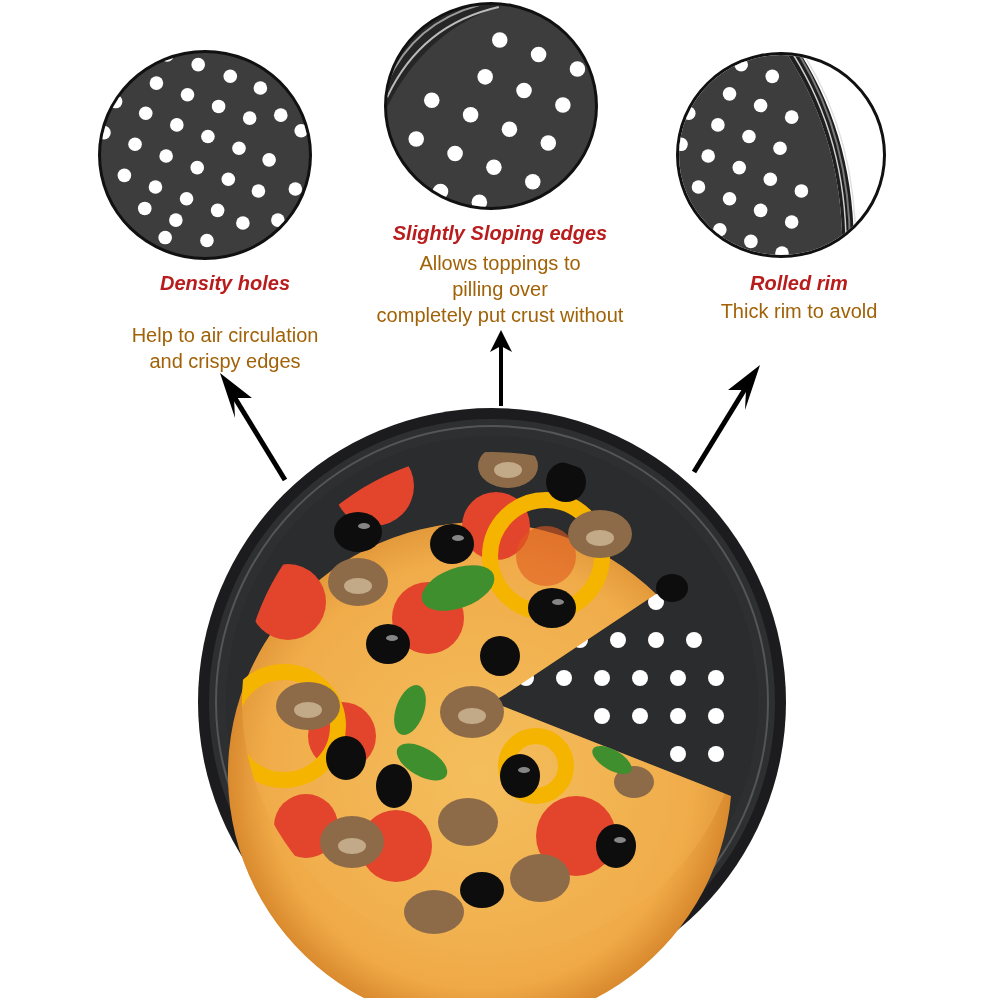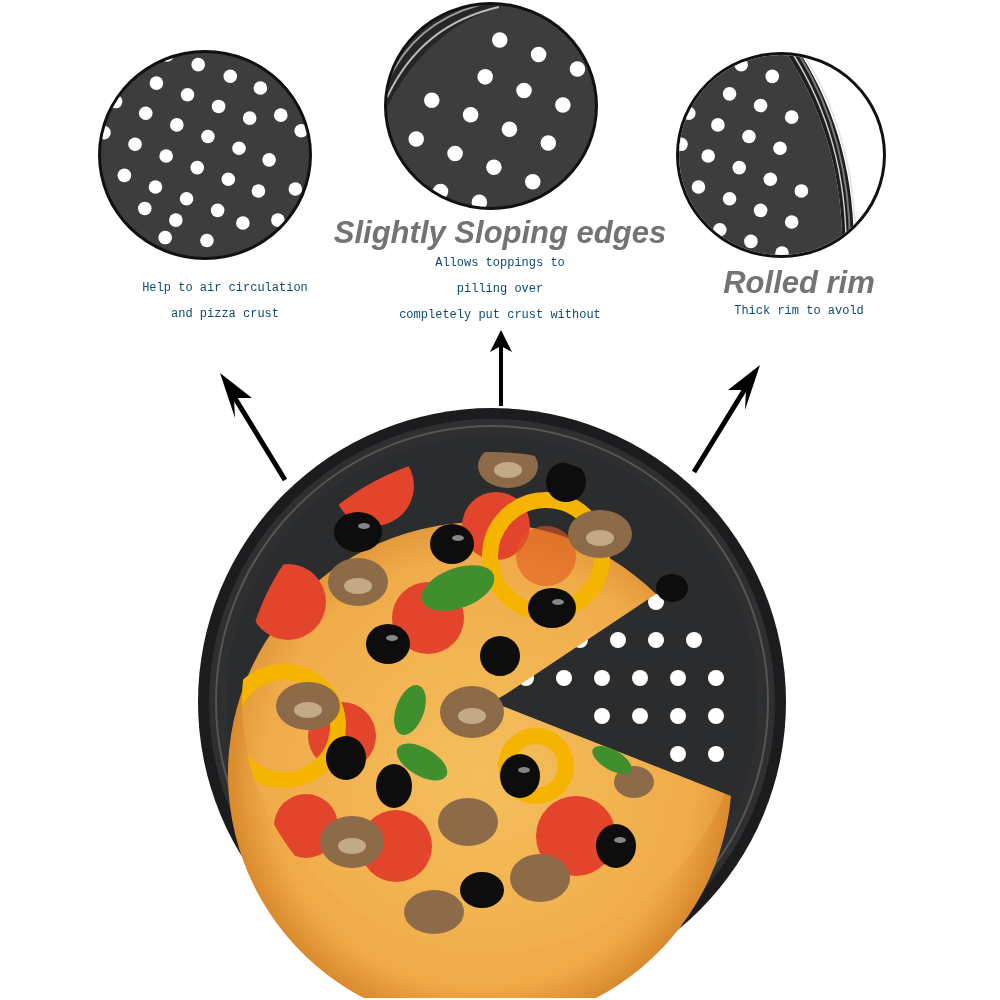--- a/index.html
+++ b/index.html
@@ -1,21 +1,21 @@
 <!DOCTYPE html>
 <html><head>
 <meta charset="utf-8">
 <style>
   html, body { margin:0; padding:0; background:#ffffff; }
   body { width:1000px; height:1000px; position:relative; overflow:hidden; font-family:"Liberation Sans", sans-serif; color:#111; }
   .detail { position:absolute; border-radius:50%; border:3px solid #111; overflow:hidden; background:#3d3d3d; box-sizing:border-box; }
   .detail svg { width:100%; height:100%; display:block; }
   .feature { position:absolute; text-align:center; }
-  .feature .title { font-weight:bold; font-style:italic; font-size:31px; line-height:30px; color:#737373; }
-  .feature .desc { font-size:12px; line-height:26px; color:#0c4a6e;font-family:Liberation Mono, monospace; }
+  .feature .title { font-weight:bold; font-style:italic; font-size:20px; line-height:30px; color:#b91c1c; }
+  .feature .desc { font-size:20px; line-height:26px; color:#a16207; }
   .arrow { position:absolute; }
   .pizza-wrap { position:absolute; left:196px; top:406px; width:592px; height:592px; }
   .pizza-wrap svg { width:100%; height:100%; }
 </style>
 </head>
 <body>
 
 <div class="detail" style="left:98px; top:50px; width:214px; height:210px;">
   <svg viewBox="0 0 214 210">
     <g fill="#ffffff">
@@ -112,22 +112,23 @@
         <circle cx="84" cy="160" r="7"></circle>
         <circle cx="116" cy="172" r="7"></circle>
       <circle cx="42" cy="180" r="7"></circle>
         <circle cx="74" cy="192" r="7"></circle>
         <circle cx="106" cy="204" r="7"></circle>
     </g>
   </svg>
 </div>
 
 <div class="feature" style="left:80px; top:268px; width:290px;">
-  <div class="desc" style="margin-top:7px;">Help to air circulation</div>
-  <div class="desc">and pizza crust</div>
+  <div class="title">Density holes</div>
+  <div class="desc" style="margin-top:24px;">Help to air circulation</div>
+  <div class="desc">and crispy edges</div>
 </div>
 
 <div class="feature" style="left:320px; top:218px; width:360px;">
   <div class="title">Slightly Sloping edges</div>
   <div class="desc" style="margin-top:2px;">Allows toppings to</div>
   <div class="desc">pilling over</div>
   <div class="desc">completely put crust without</div>
 </div>
 
 <div class="feature" style="left:664px; top:268px; width:270px;">

